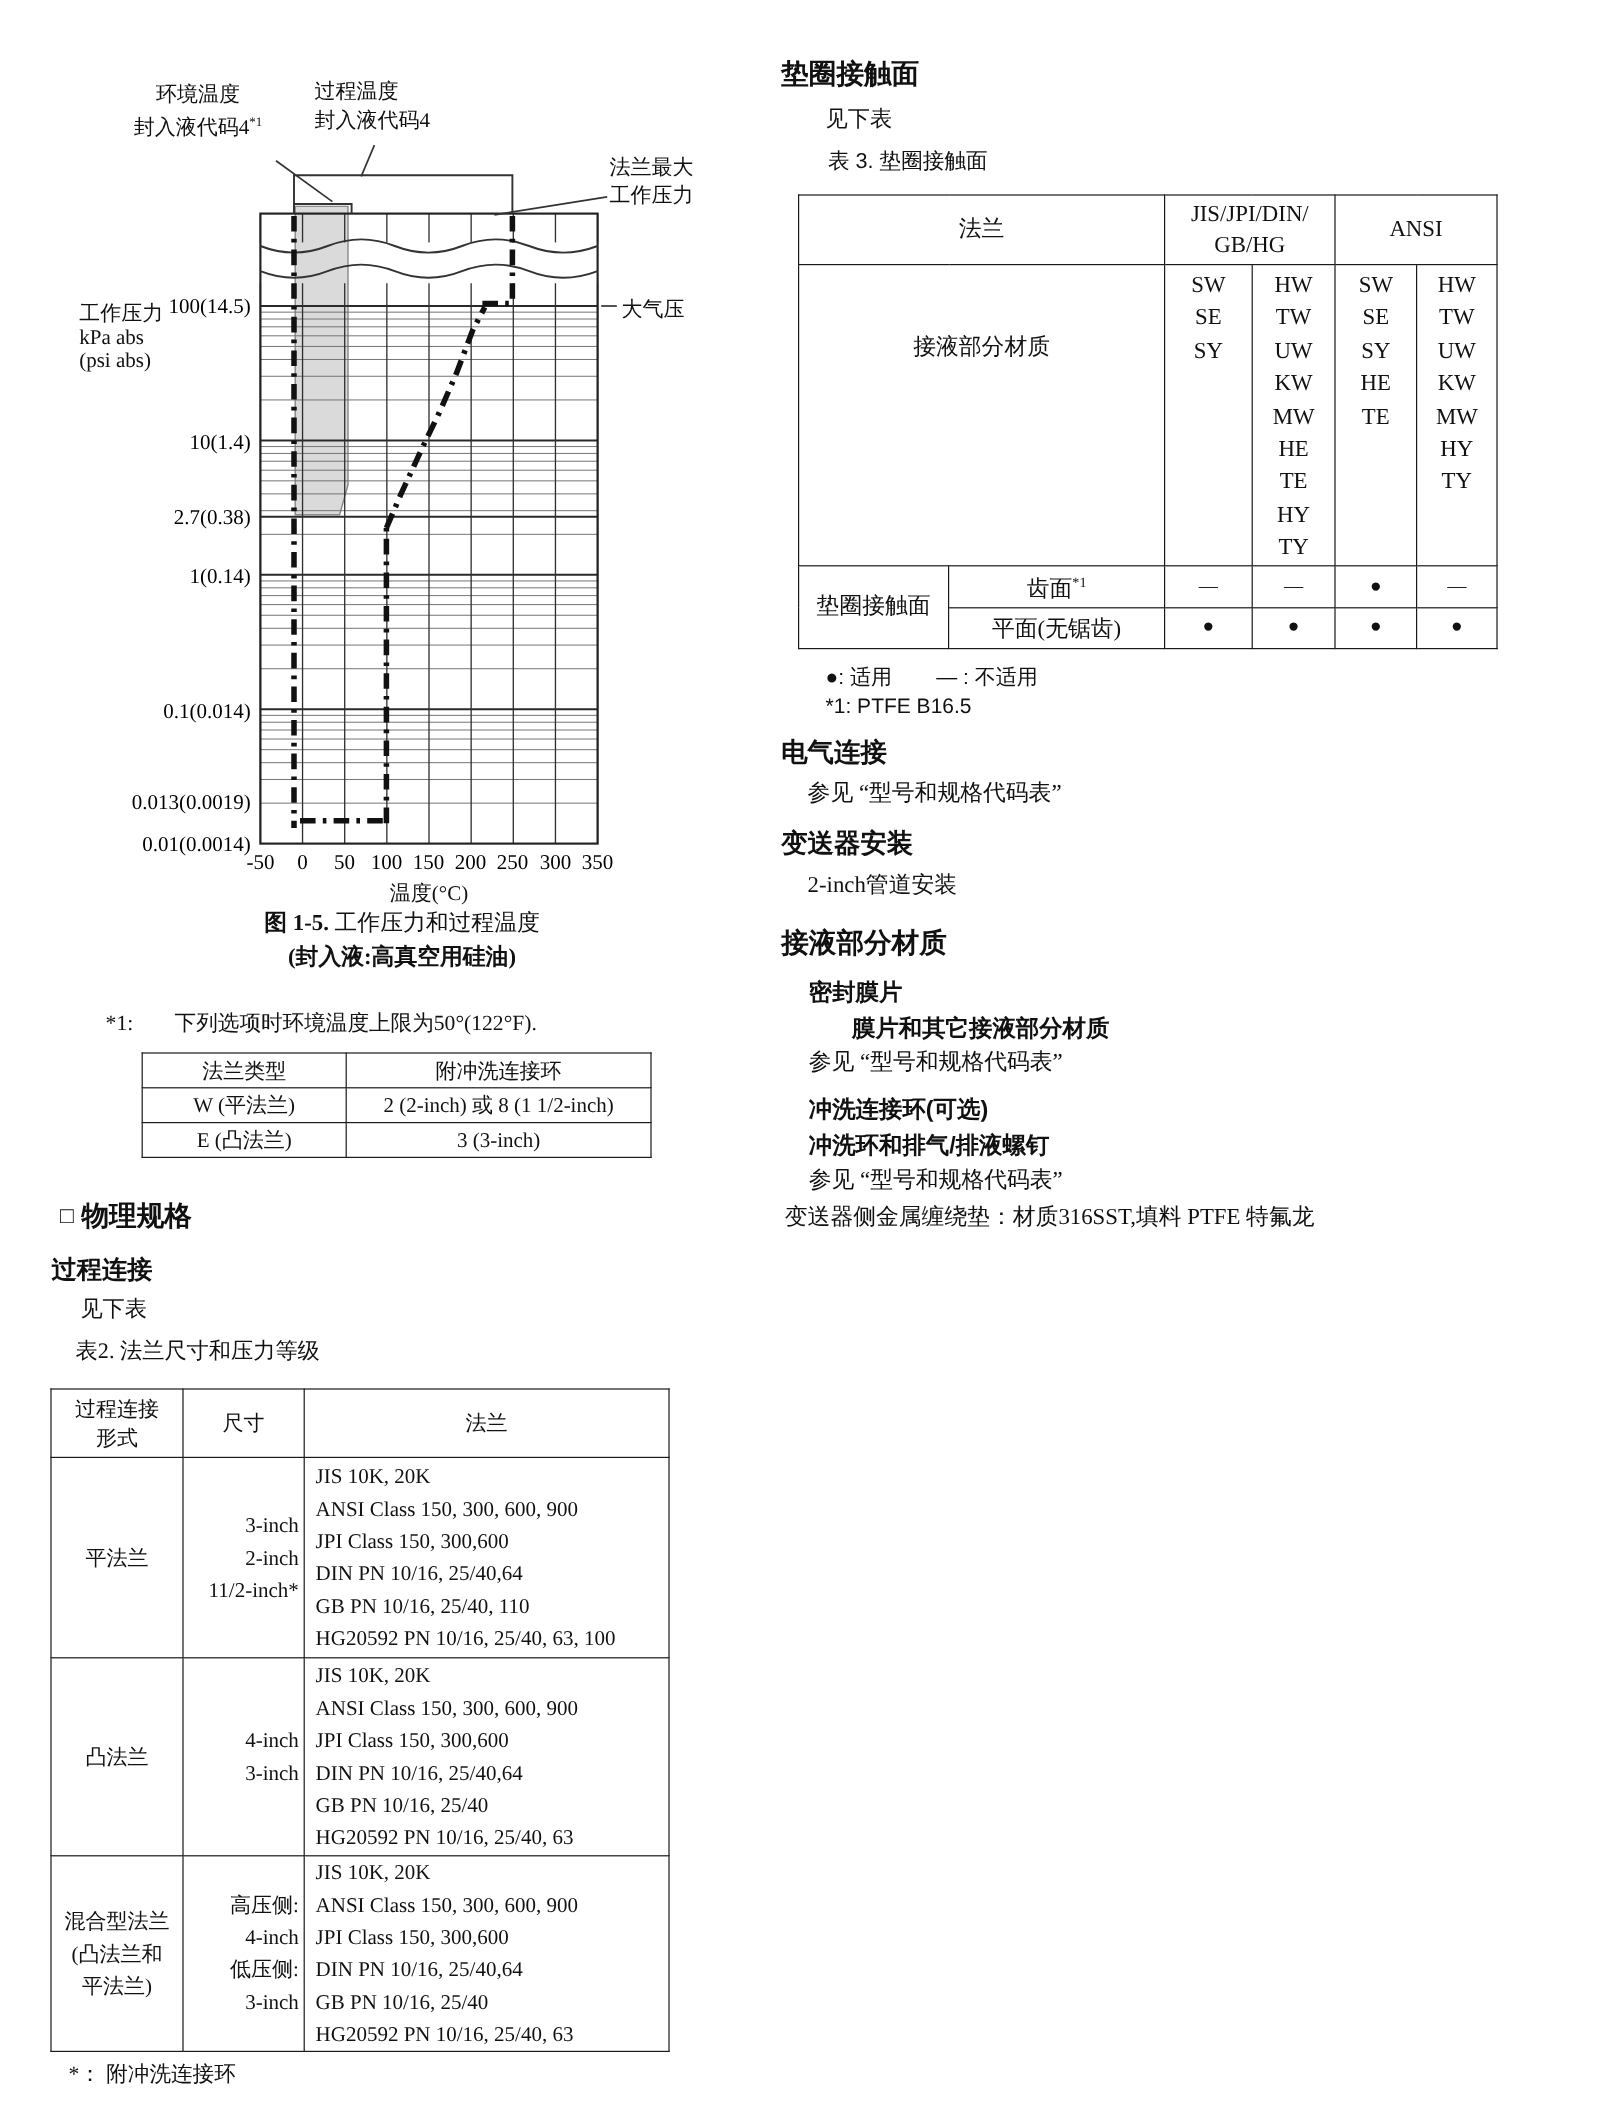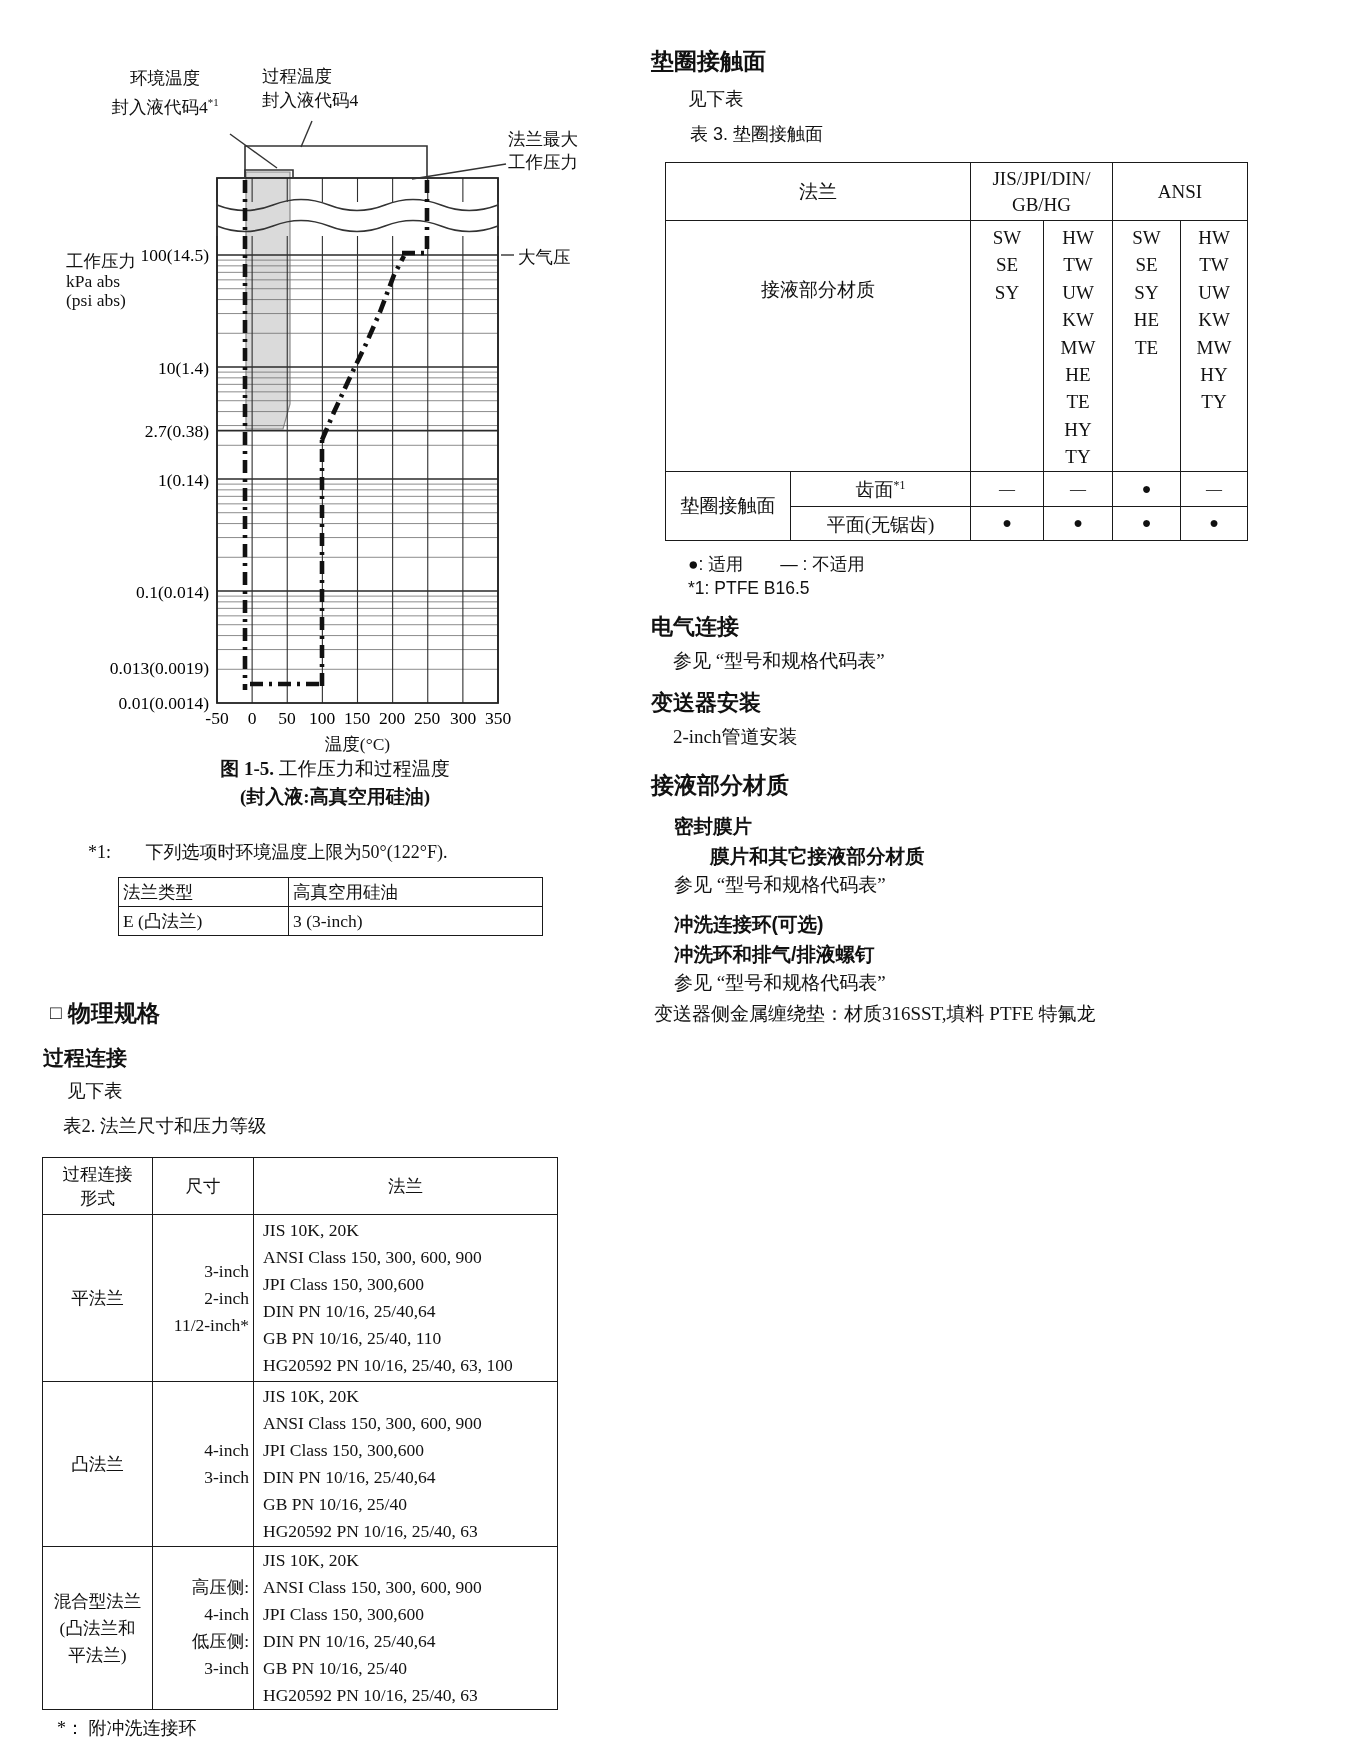--- a/index.html
+++ b/index.html
@@ -10,21 +10,21 @@
   .pre{white-space:pre-line;}
   .ctr{text-align:center;}
   sup{font-size:0.62em;}
   
   .figlab{font-size:17.5px;line-height:24px;}
   
   table{border-collapse:collapse;table-layout:fixed;}
   td{border:1.6px solid #1a1a1a;font-size:17.5px;vertical-align:middle;padding:0 4px;}
   
   .t1{width:424px;}
-  .t1 td{height:28px;}
+  .t1 td{text-align:center;height:28px;}
   
   .t2{width:515px;}
   .t2 td{line-height:27px;}
   .t2 .c1{text-align:center;}
   .t2 .c2{text-align:right;}
   .t2 .c3{text-align:left;padding-left:9px;}
   .t2 .hrow td{text-align:center;height:56px;line-height:24px;}
   
   .t3{width:582px;}
   .t3 td{font-size:19px;text-align:center;line-height:26px;}
@@ -183,21 +183,25 @@
   </div>
 
   <table class="t1 abs" style="left:118px;top:877px">
     <colgroup>
         <col style="width:170px">
         <col style="width:254px">
       </colgroup>
     <tbody>
         <tr>
       <td>法兰类型</td>
-      <td>高真空用硅油</td>
+      <td>附冲洗连接环</td>
+    </tr>
+    <tr>
+      <td>W (平法兰)</td>
+      <td>2 (2-inch) 或 8 (1 1/2-inch)</td>
     </tr>
     <tr>
       <td>E (凸法兰)</td>
       <td>3 (3-inch)</td>
     </tr>
   </tbody>
     </table>
 
   <div class="abs hd" style="left:50px;top:998px;font-size:23px">
     <span style="font-size:19px;vertical-align:2px">□</span>

